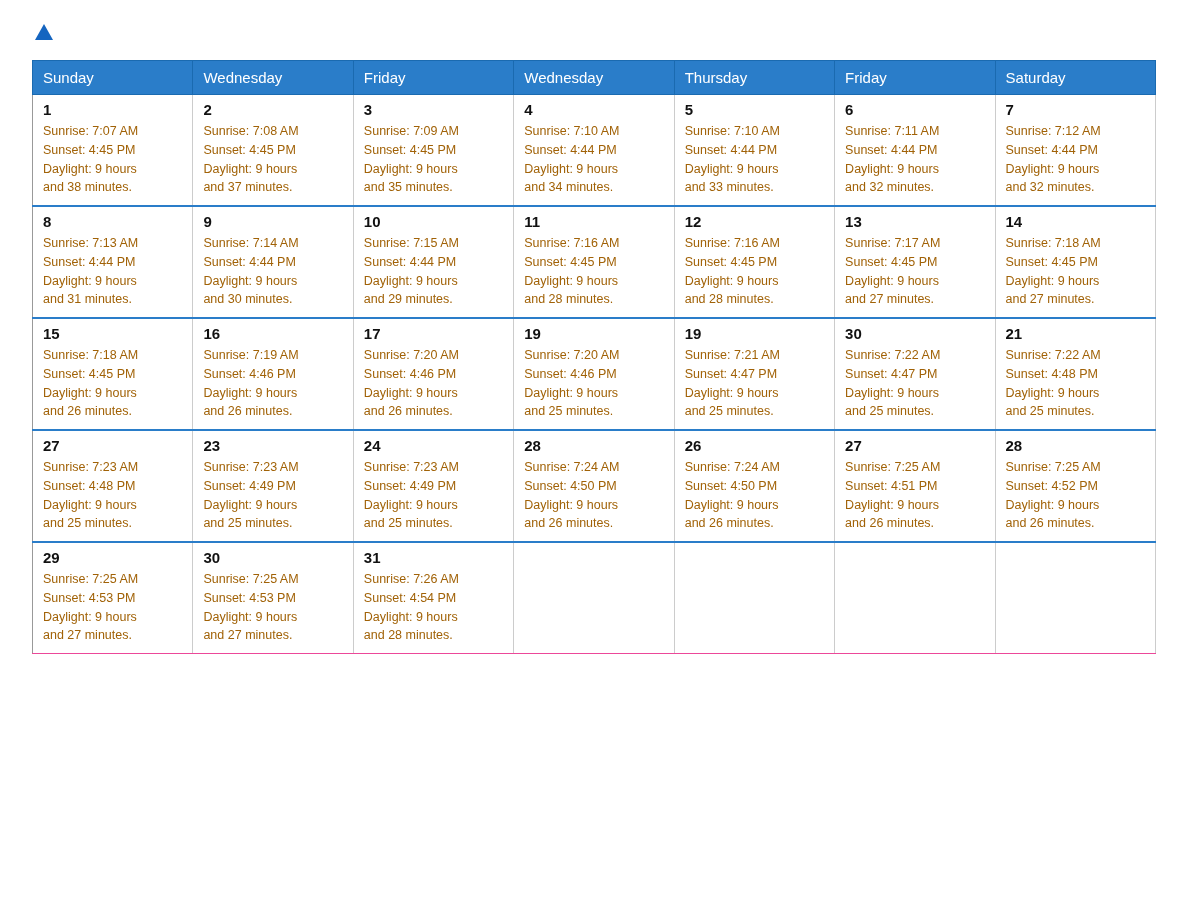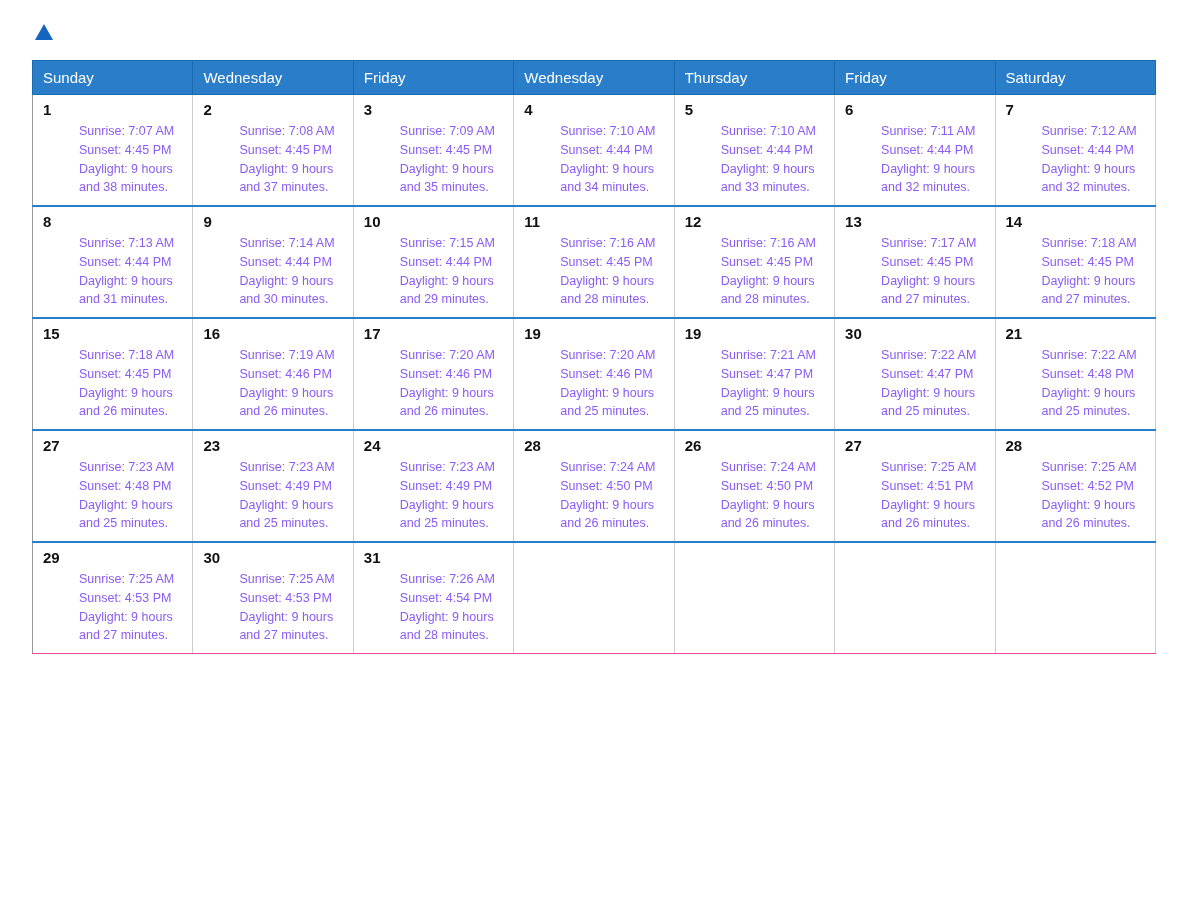--- a/index.html
+++ b/index.html
@@ -83,23 +83,22 @@
     }
     .day-number {
       font-size: 15px;
       font-weight: bold;
       color: #111;
       display: block;
       margin-bottom: 4px;
     }
     .day-info {
       font-size: 12.5px;
-      color: #8b5cf6;
+      color: #a16207;
       line-height: 1.5;
-      margin-left: 36px;
     }
     .empty-cell {
       background: #fff;
     }
   </style>
 </head>
 <body>
 
 <div class="header">
   <div class="logo">

